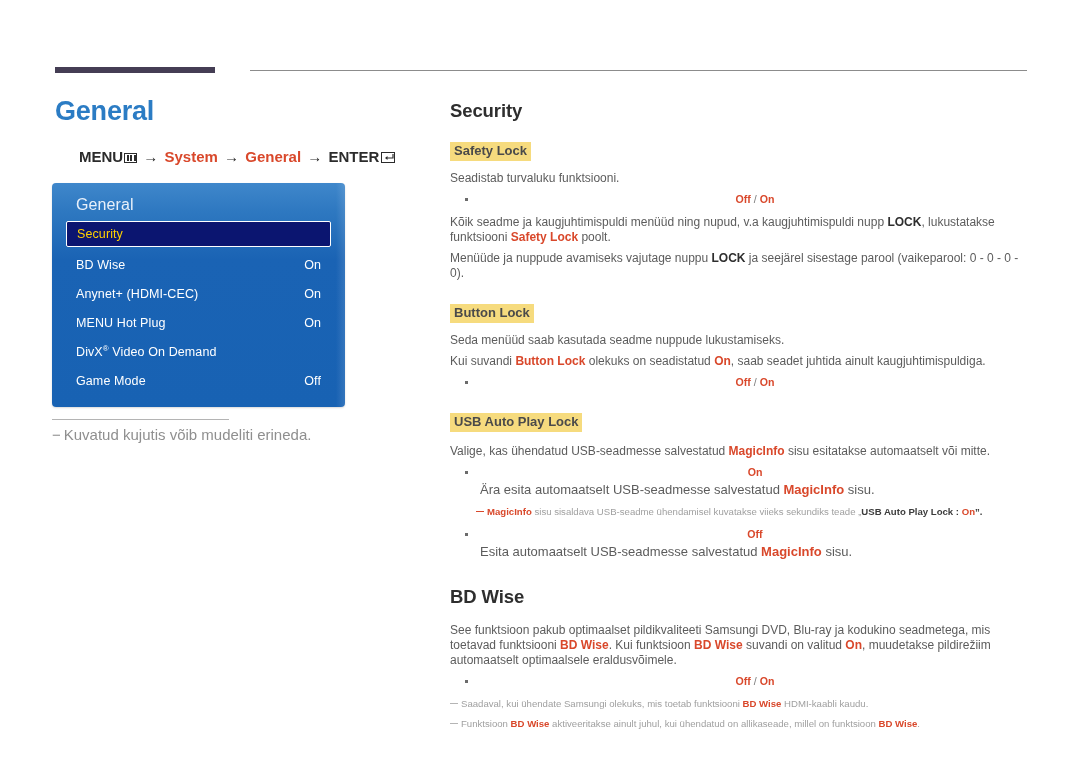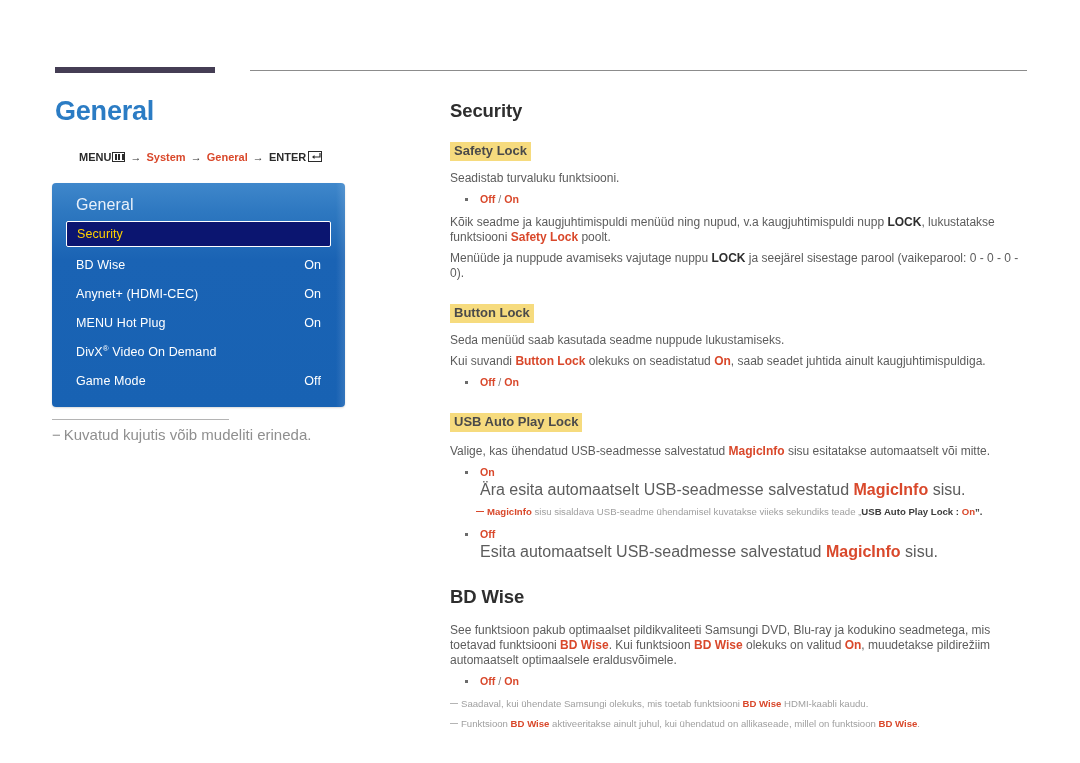--- a/index.html
+++ b/index.html
@@ -40,21 +40,21 @@
     font-size: 27px;
     font-weight: bold;
     color: #2b7cc4;
     letter-spacing: -0.2px;
     line-height: 32px;
     margin: 0;
   }
 
   .breadcrumb {
     margin-top: 23px;
-    font-size: 11px;
+    font-size: 15px;
     font-weight: bold;
     color: #2b2b2b;
     white-space: nowrap;
     line-height: 14px;
     padding-left: 24px;
   }
   .breadcrumb .bc-accent { color: #d9482b; }
   .breadcrumb .arrow { font-weight: normal; padding: 0 2px; }
 
   .icon-menu {
@@ -186,33 +186,34 @@
   .b-red { color: #d9482b; font-weight: bold; }
   .b-dark { color: #2e2e2e; font-weight: bold; }
 
   ul.bullets { list-style: none; margin: 0; padding: 0; }
   ul.bullets > li {
     position: relative;
     padding-left: 30px;
     font-size: 10.6px;
     line-height: 15px;
     color: #5c5c5c;
+    text-align: center;
   }
   ul.bullets > li::before {
     content: "";
     position: absolute;
     left: 15px; top: 6px;
     width: 2.5px; height: 2.5px;
     background: #6b6b6b;
   }
   .opt { color: #d9482b; font-weight: bold; }
   .slash { color: #7a7a7a; font-weight: normal; }
   .sub-desc {
     padding-left: 30px;
-    font-size: 16px;
+    font-size: 13px;
     line-height: 15px;
     color: #5c5c5c;
   }
 
   .note {
     position: relative;
     font-size: 9.6px;
     line-height: 14px;
     color: #a0a0a0;
   }
@@ -358,21 +359,21 @@
     <div class="sp-2"></div>
     <div class="sub-desc"><span>Esita automaatselt USB-seadmesse salvestatud </span><span class="b-red">MagicInfo</span><span> sisu.</span></div>
   </div>
 
   <div class="sp-26"></div>
 
   <h2 class="section">BD Wise</h2>
 
   <div class="sp-14"></div>
 
-  <p class="body"><span>See funktsioon pakub optimaalset pildikvaliteeti Samsungi DVD, Blu-ray ja kodukino seadmetega, mis toetavad funktsiooni </span><span class="b-red">BD Wise</span><span>. Kui funktsioon </span><span class="b-red">BD Wise</span><span> olekuks on valitud </span><span class="b-red">On</span><span>, muudetakse pildirežiim automaatselt optimaalsele eraldusvõimele.</span></p>
+  <p class="body"><span>See funktsioon pakub optimaalset pildikvaliteeti Samsungi DVD, Blu-ray ja kodukino seadmetega, mis toetavad funktsiooni </span><span class="b-red">BD Wise</span><span>. Kui funktsioon </span><span class="b-red">BD Wise</span><span> suvandi on valitud </span><span class="b-red">On</span><span>, muudetakse pildirežiim automaatselt optimaalsele eraldusvõimele.</span></p>
 
   <div class="sp-6"></div>
 
   <ul class="bullets">
     <li><span class="opt">Off</span><span class="slash"> / </span><span class="opt">On</span></li>
   </ul>
 
   <div class="sp-8"></div>
 
   <div class="note grey-dash"><span class="ndash"></span><span>Saadaval, kui ühendate Samsungi olekuks, mis toetab funktsiooni </span><span class="b-red">BD Wise</span><span> HDMI-kaabli kaudu.</span></div>

